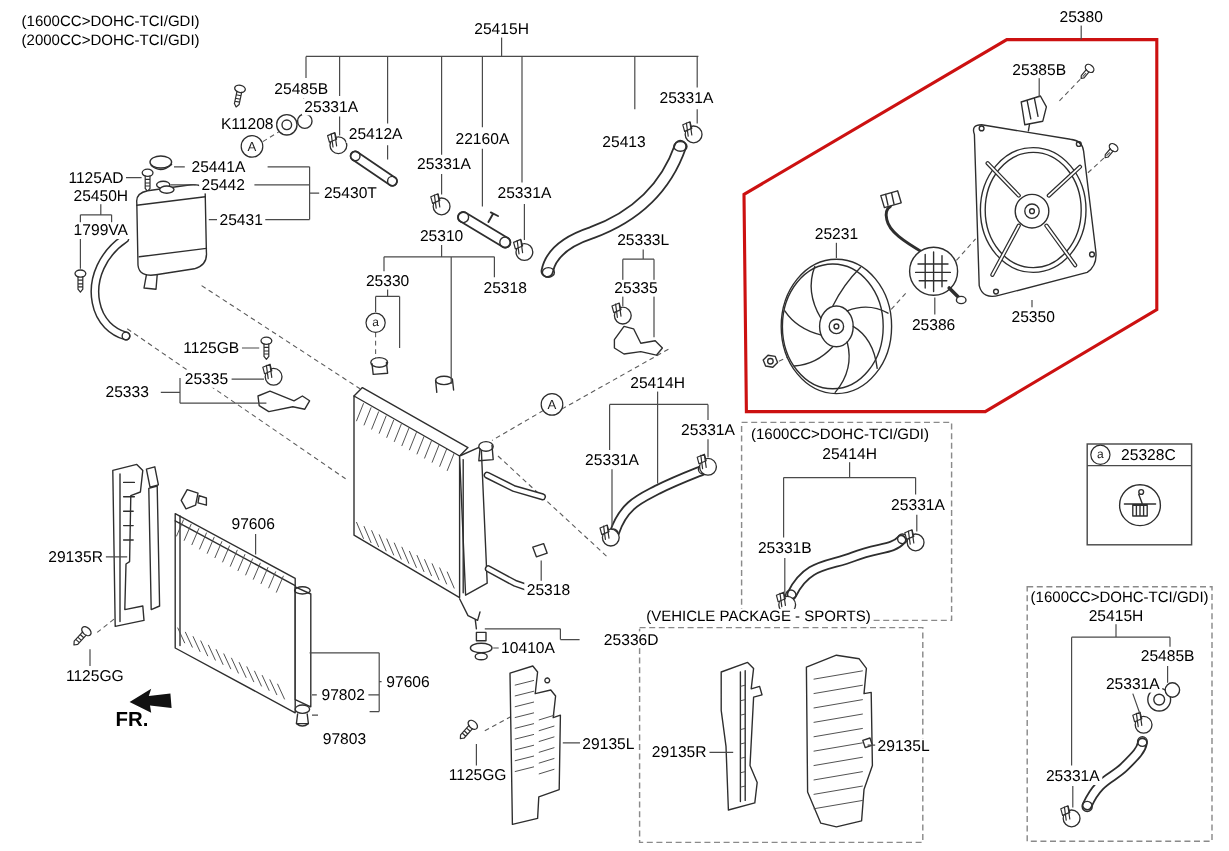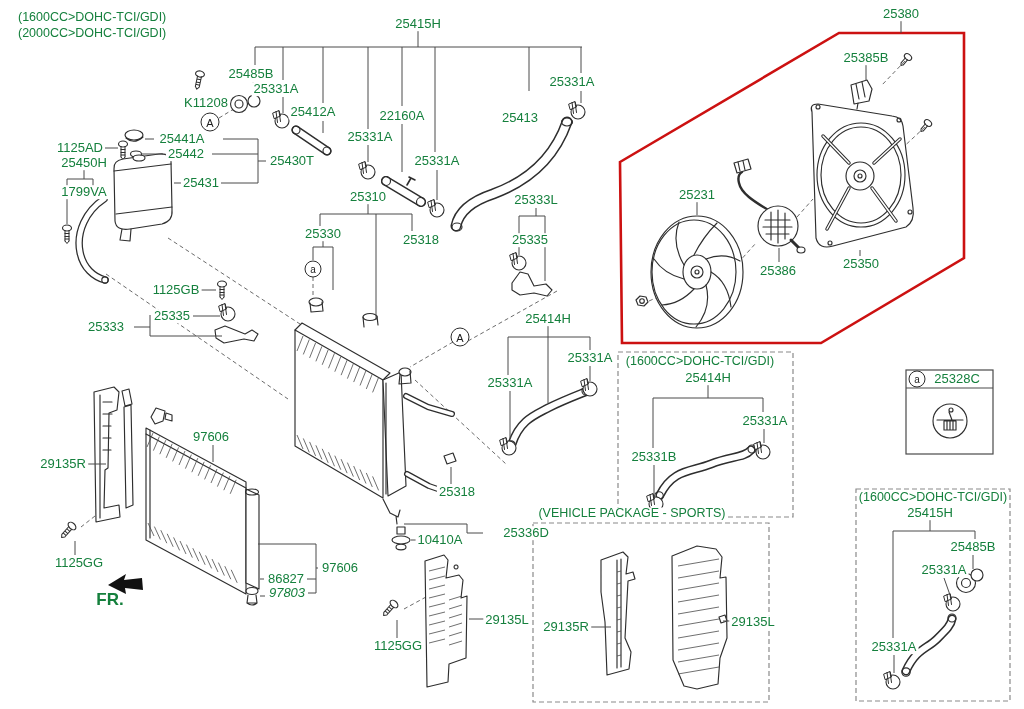--- a/index.html
+++ b/index.html
@@ -1,20 +1,20 @@
 <!DOCTYPE html>
 <html><head>
 <meta charset="utf-8">
 <style>
   html,body{margin:0;padding:0;background:#fff;}
   .stage{position:relative;width:1024px;height:709px;background:#ffffff;overflow:hidden;
          font-family:"Liberation Sans",sans-serif;}
   .stage svg{position:absolute;left:0;top:0;}
   .labels{position:absolute;left:0;top:0;width:1024px;height:709px;}
-  .lbl{position:absolute;transform:translate(-50%,-50%);font-size:13px;color:#15803d;
+  .lbl{position:absolute;transform:translate(-50%,-50%);font-size:13px;color:#000000;
        background:#fff;padding:0 2px;line-height:1.05;white-space:nowrap;}
   .lbl.left{transform:translate(0,-50%);}
   .lbl.note{font-size:12.5px;}
   .lbl.header{font-size:12.5px;}
   .lbl.big{font-size:17px;font-weight:bold;background:transparent;}
   .co{position:absolute;width:17px;height:17px;border:1.3px solid #2c2c2c;border-radius:50%;
       background:#fff;display:flex;align-items:center;justify-content:center;
       font-size:11px;color:#1b1b1b;transform:translate(-50%,-50%);}
   .co.small{width:15px;height:15px;font-size:10px;}
 </style>
@@ -394,22 +394,22 @@
       <div class="lbl" style="left: 778px; top: 271px;">25386</div>
       <div class="lbl" style="left: 861px; top: 264px;">25350</div>
       <div class="lbl" style="left: 548px; top: 319px;">25414H</div>
       <div class="lbl" style="left: 510px; top: 383px;">25331A</div>
       <div class="lbl" style="left: 590px; top: 358px;">25331A</div>
       <div class="lbl" style="left: 457px; top: 492px;">25318</div>
       <div class="lbl" style="left: 63px; top: 464px;">29135R</div>
       <div class="lbl" style="left: 211px; top: 437px;">97606</div>
       <div class="lbl" style="left: 79px; top: 563px;">1125GG</div>
       <div class="lbl big" style="left: 110px; top: 600px;">FR.</div>
-      <div class="lbl" style="left: 286px; top: 579px;">86827</div>
-      <div class="lbl" style="left: 287px; top: 593px; font-style: italic;">97803</div>
+      <div class="lbl" style="left: 286px; top: 579px;">97802</div>
+      <div class="lbl" style="left: 287px; top: 616px;">97803</div>
       <div class="lbl" style="left: 340px; top: 568px;">97606</div>
       <div class="lbl" style="left: 440px; top: 540px;">10410A</div>
       <div class="lbl" style="left: 506px; top: 533px; margin-left: 20px;">25336D</div>
       <div class="lbl" style="left: 507px; top: 620px;">29135L</div>
       <div class="lbl" style="left: 398px; top: 646px;">1125GG</div>
       <div class="lbl header" style="left: 632px; top: 514px; text-align: center;">(VEHICLE PACKAGE - SPORTS)</div>
       <div class="lbl" style="left: 566px; top: 627px;">29135R</div>
       <div class="lbl" style="left: 753px; top: 622px;">29135L</div>
       <div class="lbl header" style="left: 700px; top: 362px;">(1600CC&gt;DOHC-TCI/GDI)</div>
       <div class="lbl" style="left: 708px; top: 378px;">25414H</div>

